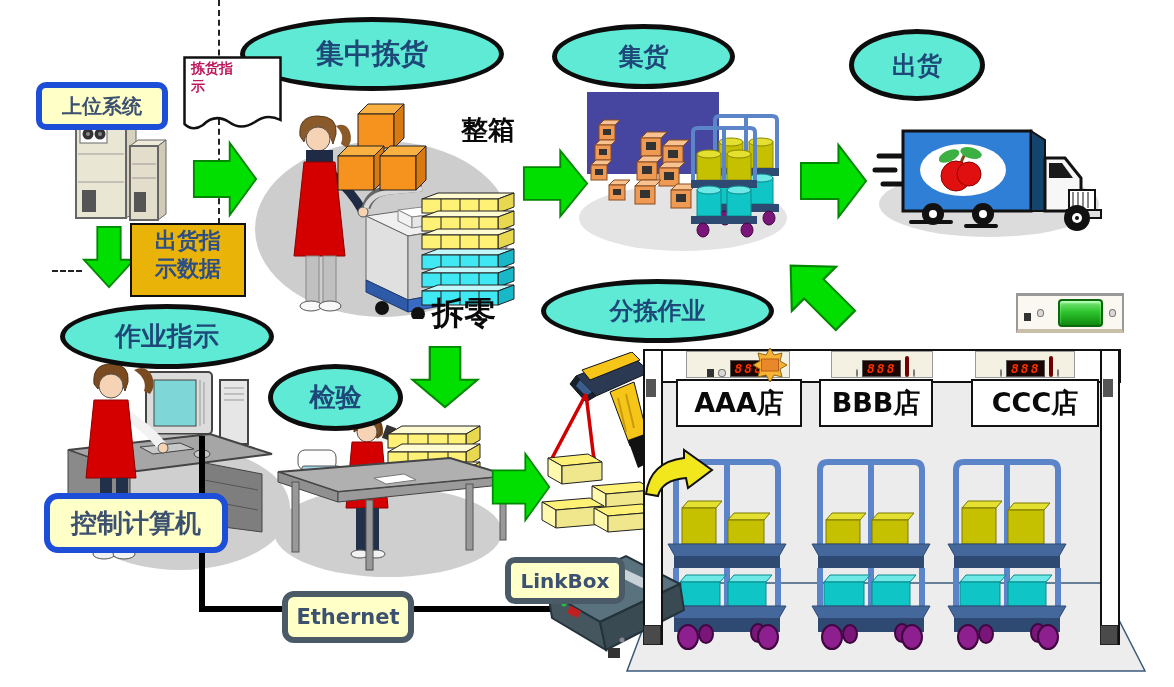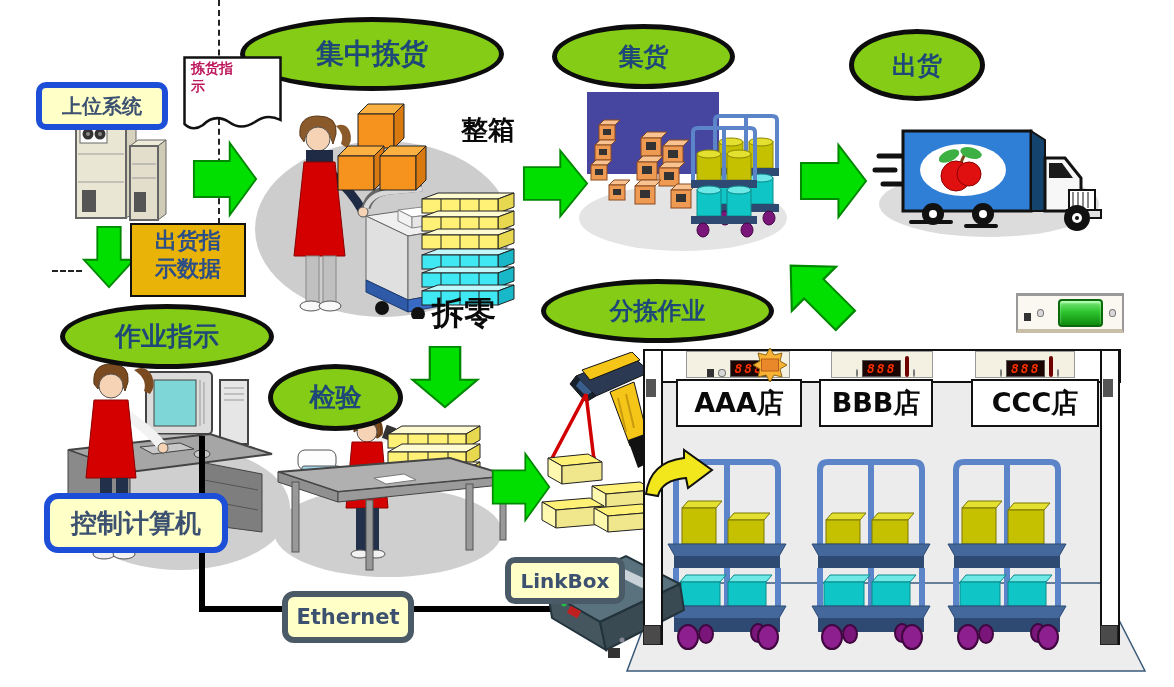--- a/index.html
+++ b/index.html
@@ -1,20 +1,20 @@
 <!DOCTYPE html>
 <html><head>
 <meta charset="utf-8">
 <style>
   html,body{margin:0;padding:0;background:#fff;}
   #canvas{position:relative;width:1174px;height:687px;background:#FFFFFF;overflow:hidden;
           font-family:"DejaVu Sans","Liberation Sans",sans-serif;}
   .abs{position:absolute;}
   
-  .ell{position:absolute;border:5px solid #0D0D0D;border-radius:50%;background:#84cc16;
+  .ell{position:absolute;border:5px solid #0D0D0D;border-radius:50%;background:#5eead4;
        display:flex;align-items:center;justify-content:center;font-weight:bold;color:#1E4878;z-index:3;}
   
   .ylab{position:absolute;background:#FFFFC8;border:6px solid #1d4ed8;border-radius:10px;
         display:flex;align-items:center;justify-content:center;color:#3C5070;z-index:5;font-weight:600;}
   
   .note{position:absolute;background:#eab308;border:2px solid #111;color:#2B4F86;font-weight:600;
         white-space:pre-line;z-index:4;line-height:1.25;}
   .dashv{position:absolute;border-left:2px dashed #222;z-index:1;}
   .dashh{position:absolute;border-top:2px dashed #222;z-index:1;}
   .cable{position:absolute;background:#000;z-index:3;}

